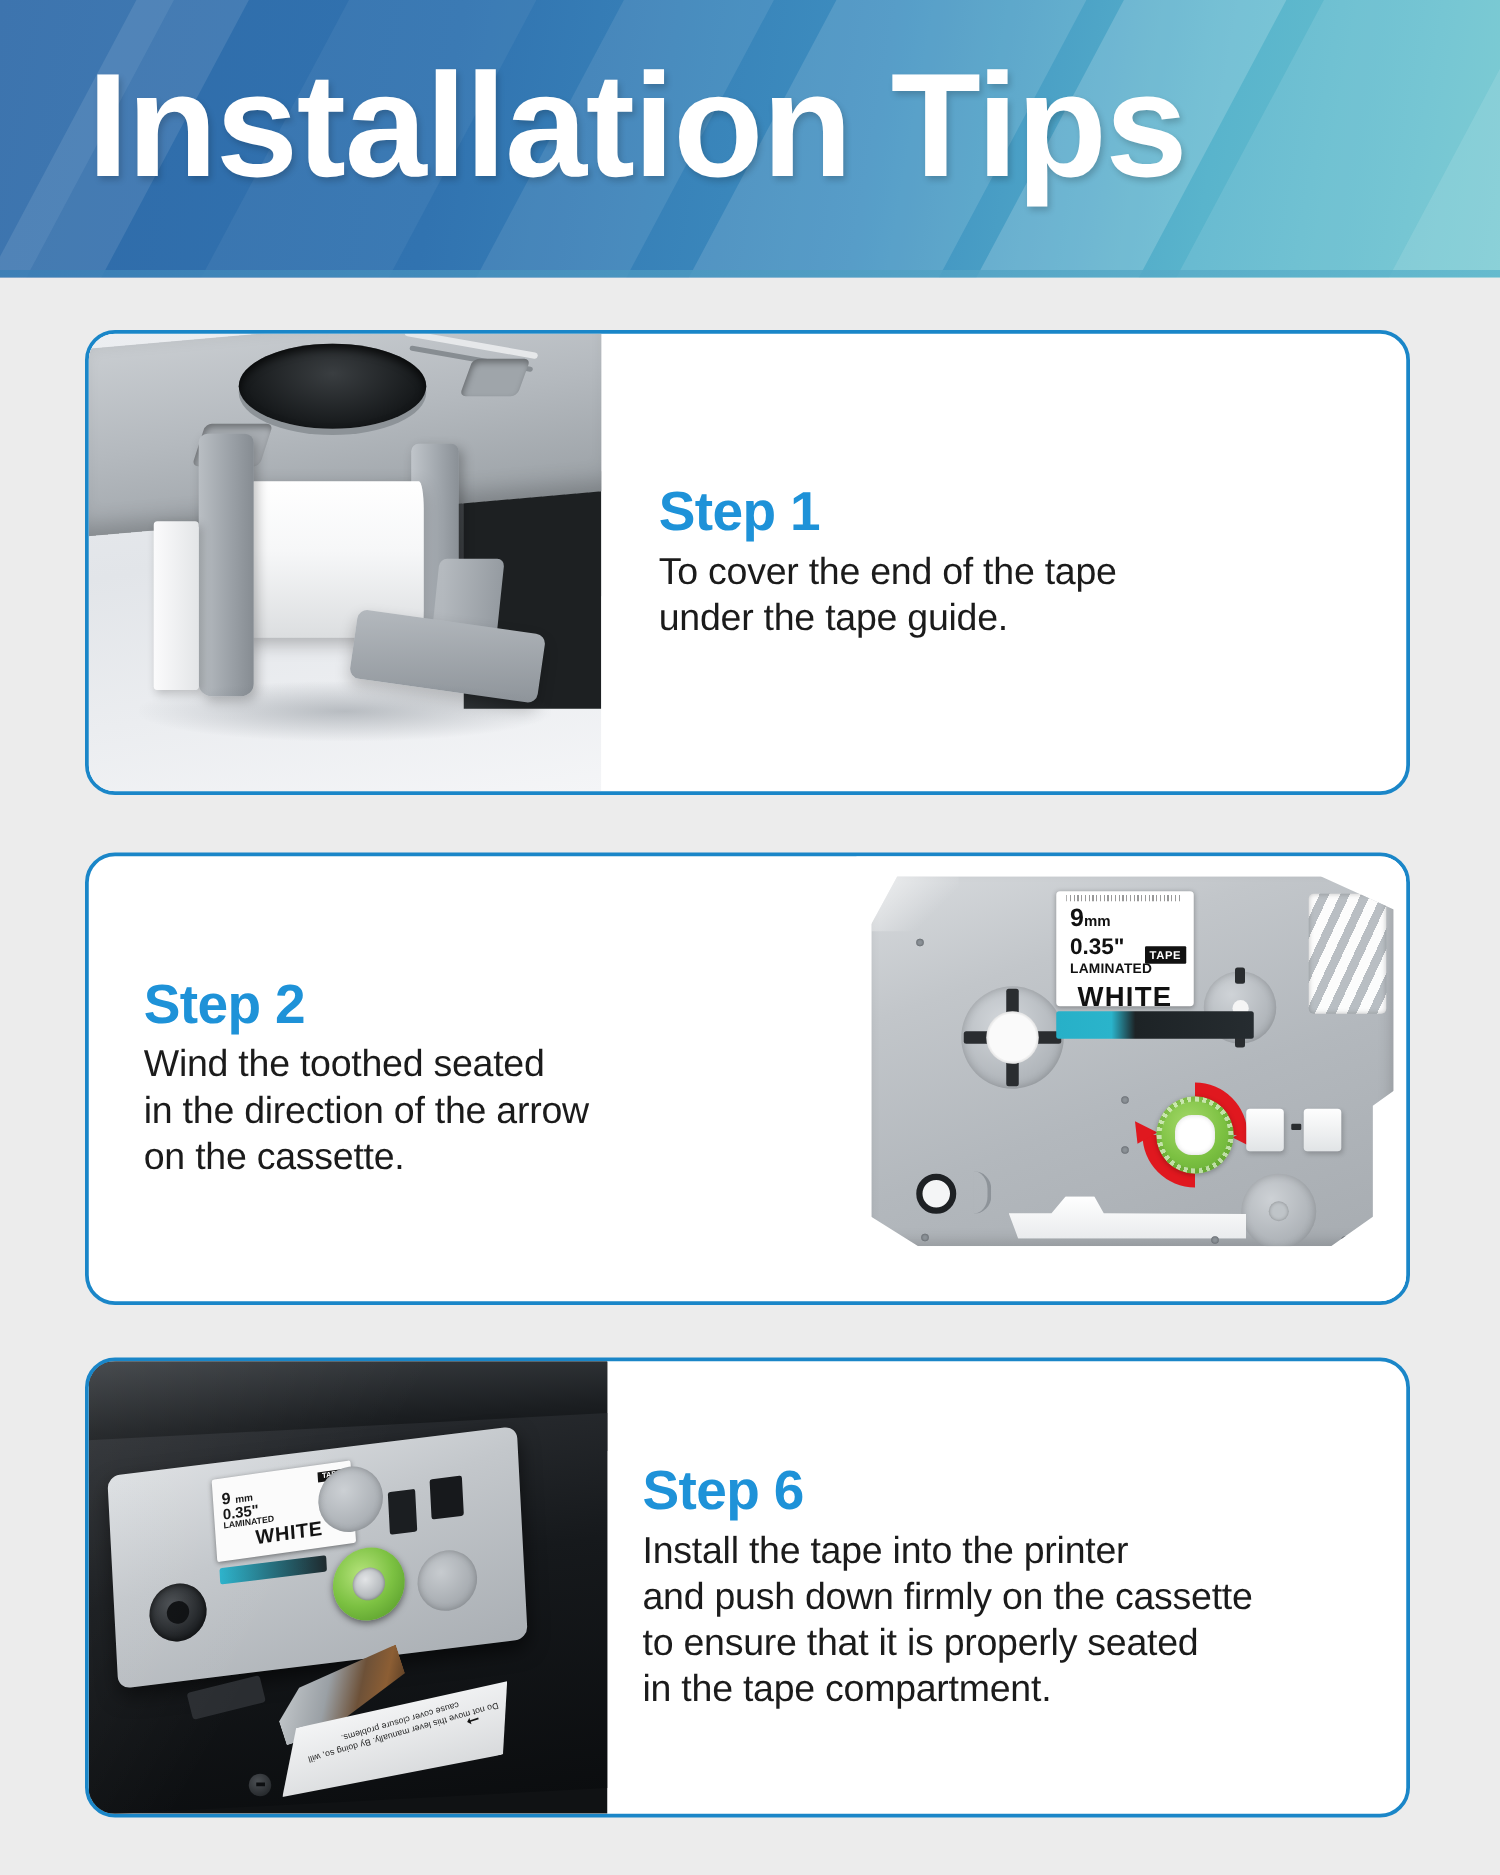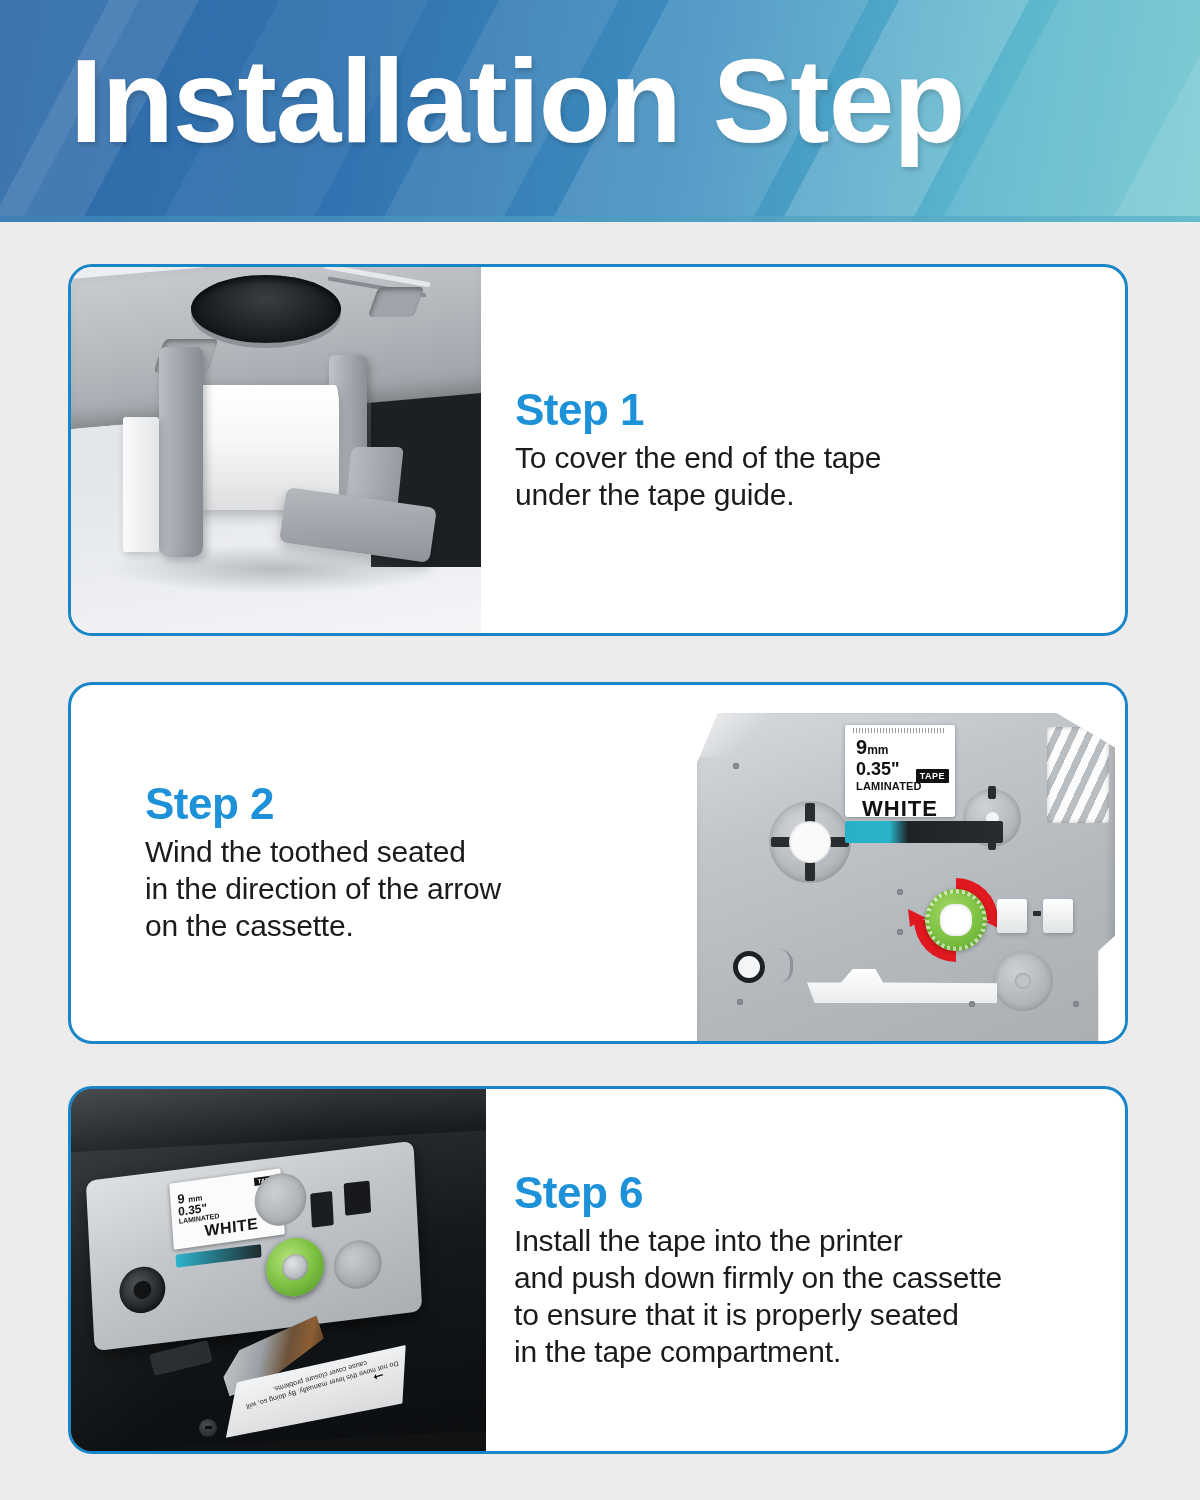--- a/index.html
+++ b/index.html
@@ -53,34 +53,34 @@
   
   .card {
     position: absolute;
     background: #ffffff;
     border: 3px solid #1a86c8;
     border-radius: 24px;
     overflow: hidden;
     display: flex;
     align-items: center;
   }
-  .card.c1 { left: 68px; top: 264px;  width: 1060px; height: 372px; }
+  .card.c1 { left: 68px; top: 264px;  width: 1060px; height: 372px; gap: 12px; }
   .card.c2 { left: 68px; top: 682px;  width: 1060px; height: 362px; }
   .card.c3 { left: 68px; top: 1086px; width: 1060px; height: 368px; }
 
   .photo-pane { position: relative; height: 100%; flex: 0 0 auto; overflow: hidden; }
   .text-pane  { position: relative; height: 100%; flex: 1 1 auto; display: flex; flex-direction: column; justify-content: center; }
 
   .card.c1 .photo-pane { width: 410px; }
   .card.c2 .photo-pane { width: 440px; }
   .card.c3 .photo-pane { width: 415px; }
 
   .card.c1 .text-pane { padding-left: 34px; }
   .card.c3 .text-pane { padding-left: 28px; }
-  .card.c2 .text-pane { padding-left: 74px; order: -1; }
+  .card.c2 .text-pane { padding-left: 44px; order: -1; }
 
   .step-title {
     font-size: 44px;
     font-weight: bold;
     color: #1e92d8;
     line-height: 1.04;
     margin-bottom: 6px;
     letter-spacing: -0.5px;
   }
   .step-body {
@@ -162,21 +162,21 @@
     box-shadow: 0 6px 12px rgba(0,0,0,.22);
   }
   .p1 .shadow-ground {
     position:absolute; left:40px; top:278px; width:330px; height:48px;
     background: radial-gradient(ellipse at 50% 50%, rgba(110,118,126,.42) 0%, rgba(160,168,176,0) 72%);
   }
 
   
   .p2 { width:100%; height:100%; background:#ffffff; position:relative; }
   .cassette {
-    position:absolute; left:12px; top:28px; width:418px; height:384px;
+    position:absolute; left:12px; top:16px; width:418px; height:296px;
     background: linear-gradient(160deg,#d7dadd 0%,#c2c6ca 26%,#b3b8bd 58%, #a7acb1 100%);
     border-radius: 18px 10px 14px 14px;
     box-shadow: inset -3px -5px 10px rgba(0,0,0,.14), 2px 3px 7px rgba(0,0,0,.12);
     clip-path: polygon(5% 0%, 86% 0%, 100% 9%, 100% 58%, 96% 62%, 96% 92%, 88% 100%, 9% 100%, 0% 92%, 0% 13%);
   }
   .cassette .bevel-tl { position:absolute; left:0; top:0; width:70px; height:44px; background:linear-gradient(135deg,#ffffff 0%, rgba(255,255,255,0) 70%); opacity:.6; }
   .cassette .fin {
     position:absolute; right:6px; top:14px; width:62px; height:96px;
     background: repeating-linear-gradient(115deg,#ffffff 0px,#ffffff 8px,#b9bec3 8px,#b9bec3 15px);
     border-radius:4px; opacity:.95;
@@ -375,21 +375,21 @@
 
 <div class="banner">
   <div class="stripe" style="left:-120px;  width:190px; background:rgba(255,255,255,.07);"></div>
   <div class="stripe" style="left:40px;    width:90px;  background:rgba(255,255,255,.10);"></div>
   <div class="stripe" style="left:210px;   width:150px; background:rgba(255,255,255,.05);"></div>
   <div class="stripe" style="left:430px;   width:120px; background:rgba(255,255,255,.09);"></div>
   <div class="stripe" style="left:600px;   width:200px; background:rgba(255,255,255,.13);"></div>
   <div class="stripe" style="left:830px;   width:130px; background:rgba(255,255,255,.18);"></div>
   <div class="stripe" style="left:990px;   width:170px; background:rgba(255,255,255,.10);"></div>
   <div class="stripe" style="left:1160px;  width:180px; background:rgba(255,255,255,.20);"></div>
-  <div class="banner-title">Installation Step</div>
+  <div class="banner-title">Installation Tips</div>
   <div class="banner-bottom-edge"></div>
 </div>
 
 <div class="card c1">
   <div class="photo-pane">
     <div class="p1">
       <div class="bg-dark"></div>
       <div class="bg-dark2"></div>
       <div class="top-slab"></div>
       <div class="ridge"></div>

